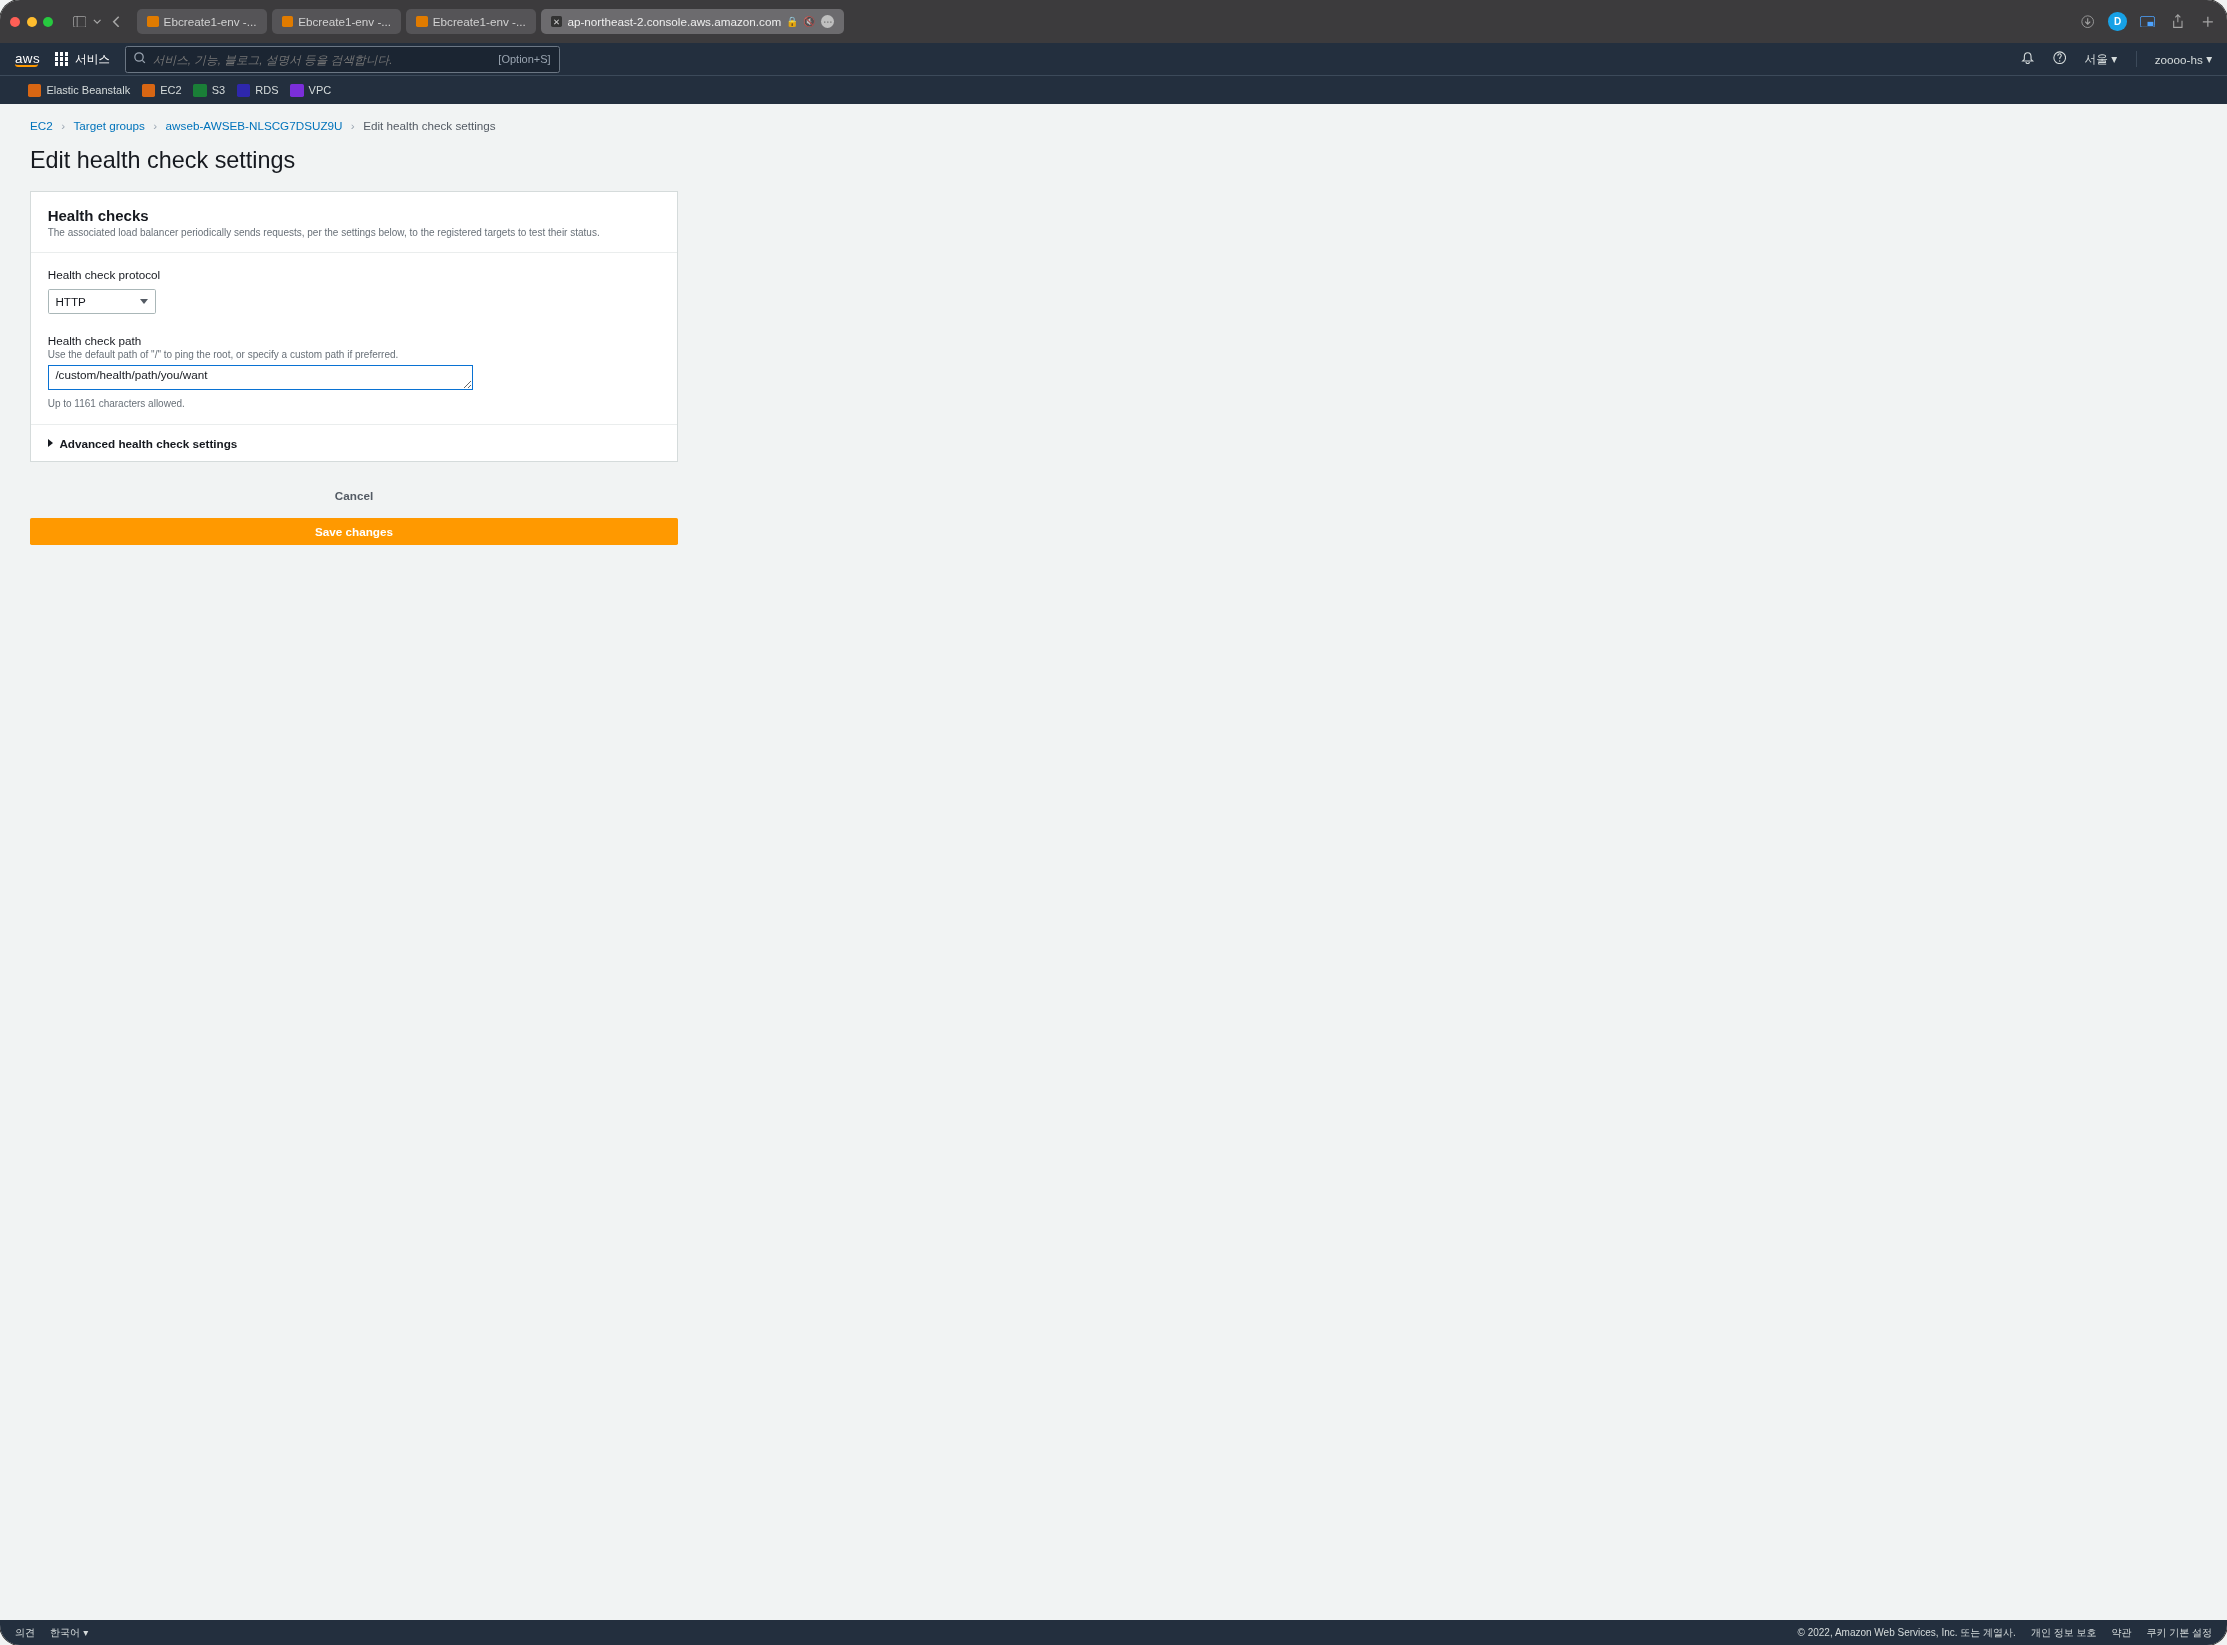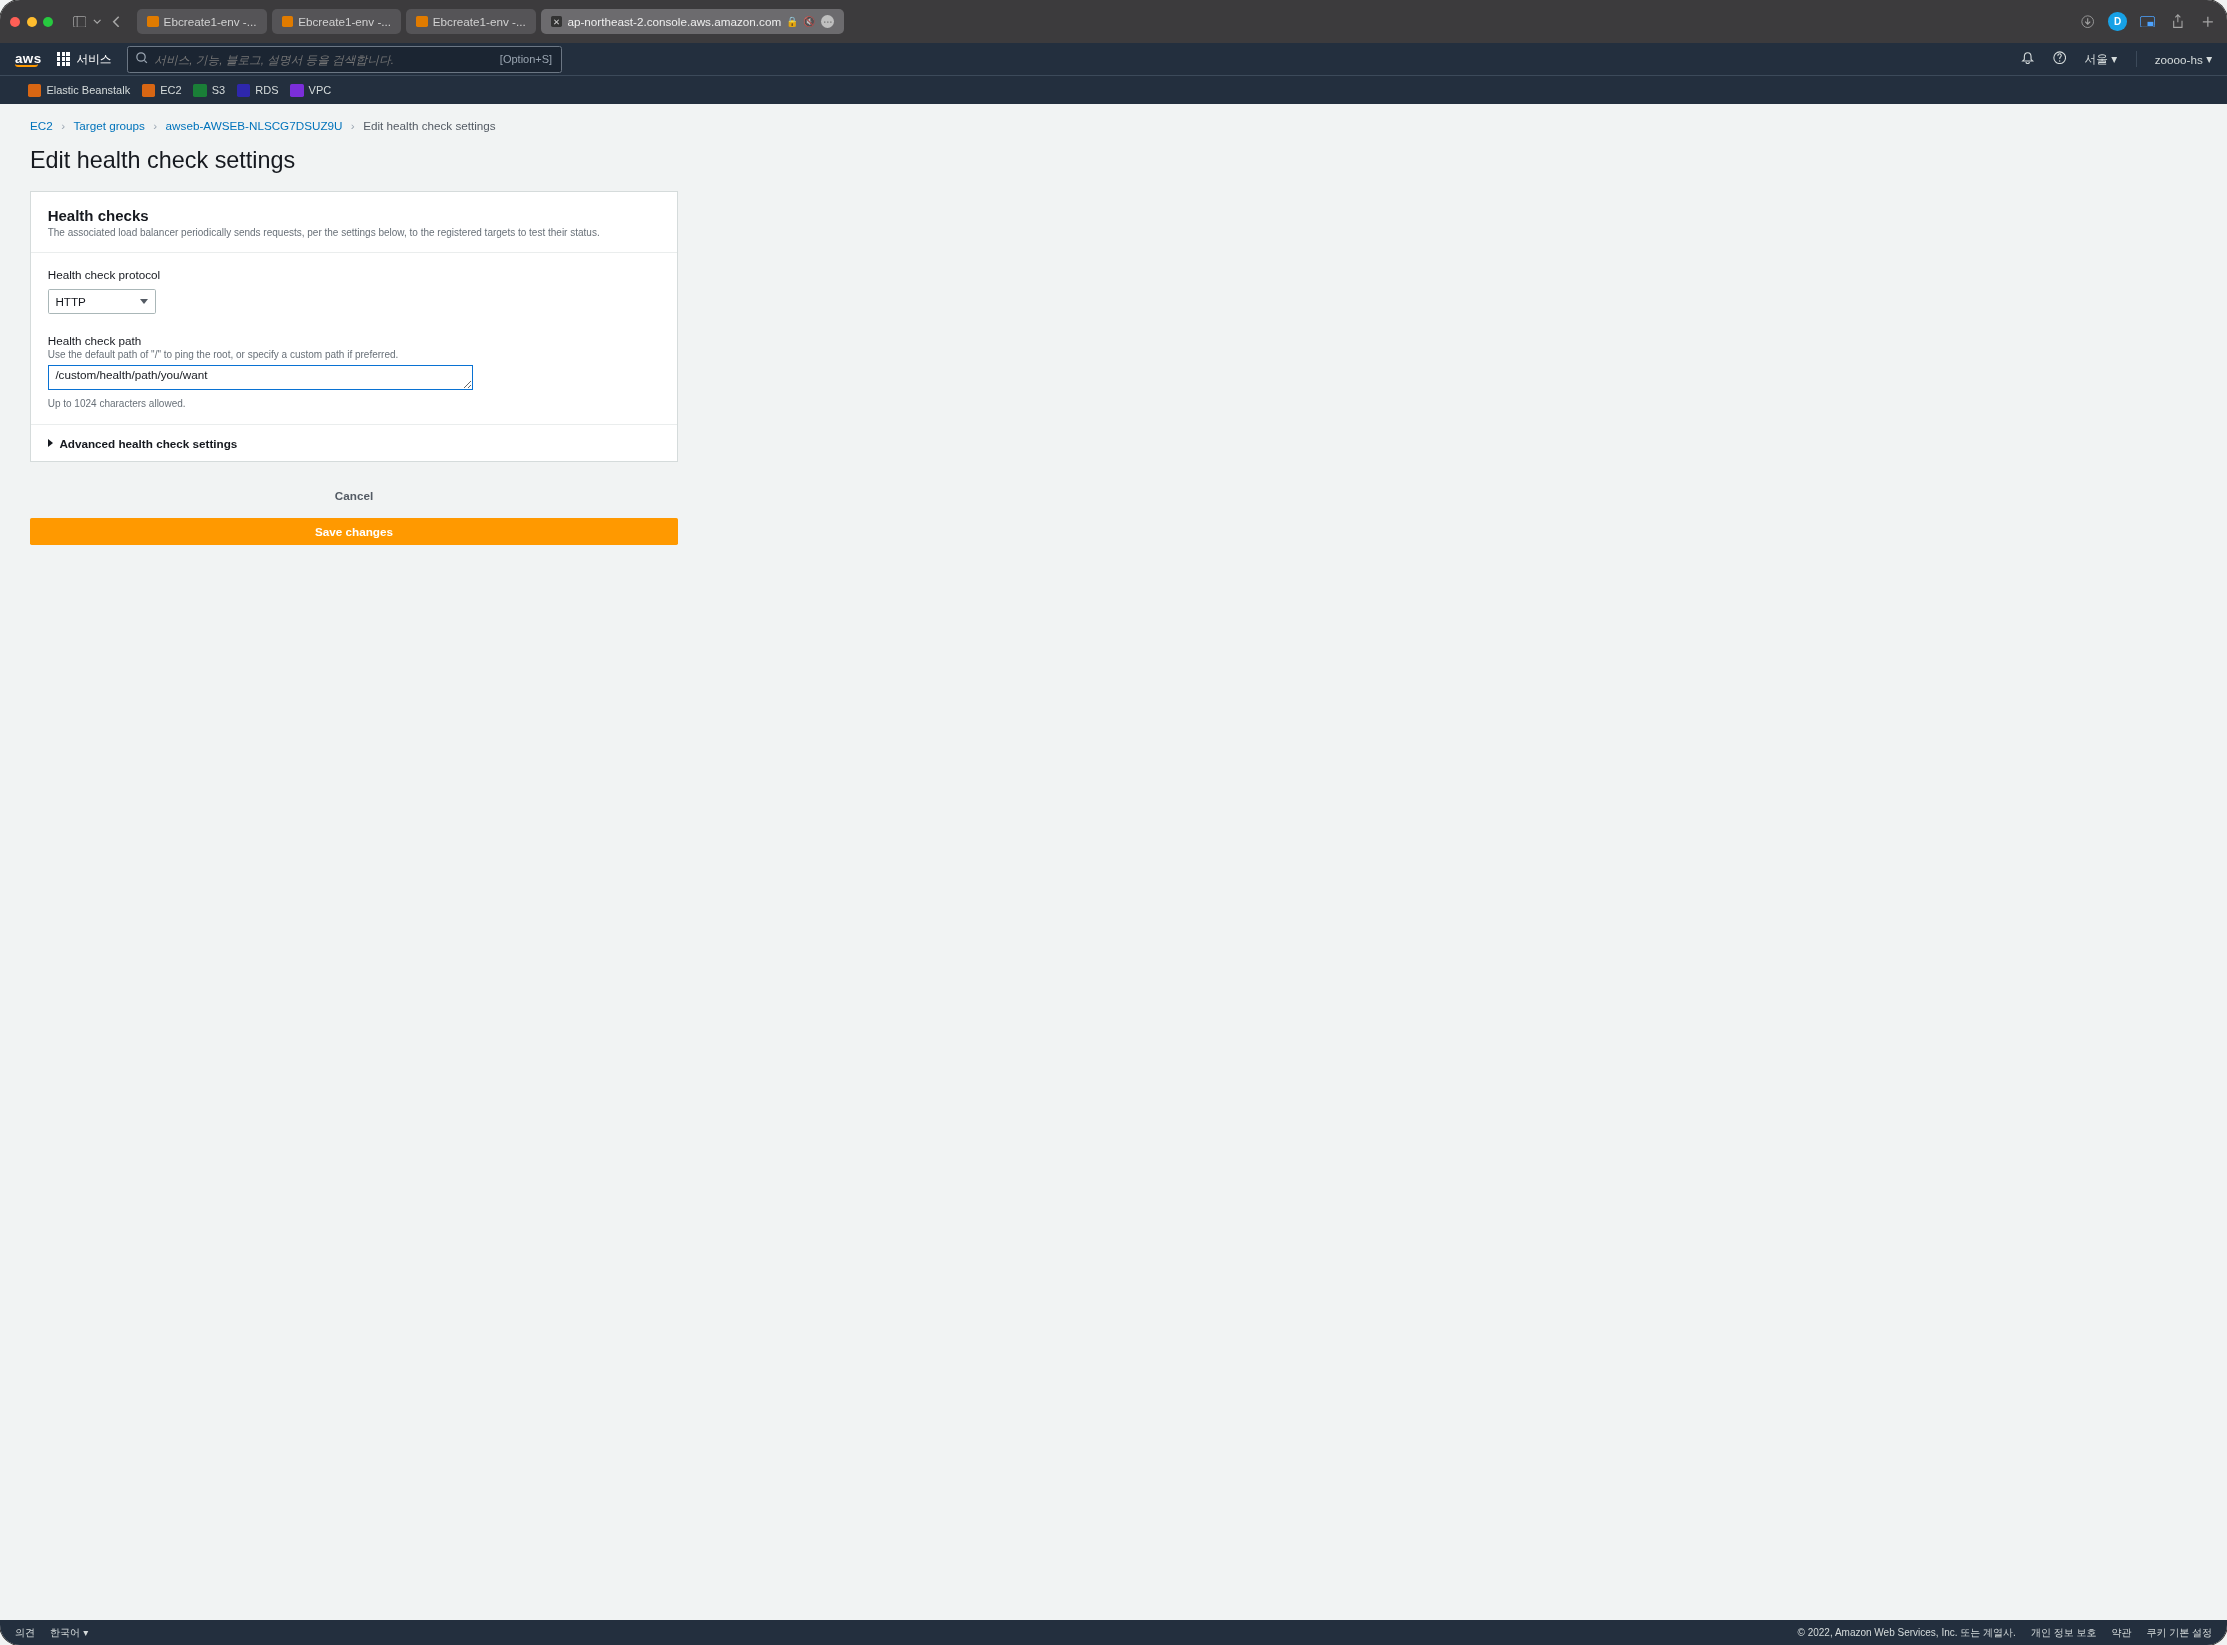--- a/index.html
+++ b/index.html
@@ -17,21 +17,21 @@
   .mac-tab.active { background:#6c6b6e; color:#eee; }
   .mac-tab .cube-icon{ width:11.7px; height:11.7px; flex:0 0 11.7px; background:#e07b00; border-radius:1.7px; }
   .mac-tab .x-icon{ width:11.7px; height:11.7px; flex:0 0 11.7px; background:#333; color:#ddd; font-size:8.4px; display:flex; align-items:center; justify-content:center; border-radius:1.7px; }
   .mac-tab .lock-icon, .mac-tab .mute-icon, .mac-tab .more-icon { font-size:10px; }
   .mac-right { display:flex; align-items:center; gap:11.7px; margin-left:6.7px; }
   .mac-right .circ { width:18.4px;height:18.4px;border-radius:50%;display:flex;align-items:center;justify-content:center;font-size:10px;font-weight:700; }
   .circ-blue{background:#17a1e6;color:#fff;}
 
   
   .aws-nav { background:#232f3e; color:#d5dbdb; display:flex; align-items:center; padding:0 15px; height:33px; gap:15px; border-bottom:0.8px solid #3c4a5a; }
-  .aws-logo { font-weight:700; color:#fff; font-size:13.4px; letter-spacing:0.4px; }
+  .aws-logo { font-weight:400; color:#fff; font-size:13.4px; letter-spacing:0.4px; }
   .aws-logo-underline{display:block;height:3.3px;width:23.4px;border-bottom:2.5px solid #ff9900;border-radius:0 0 6.7px 6.7px;margin-top:-1.7px;}
   .aws-nav .grid-icon{display:grid;grid-template-columns:repeat(3,3.3px);grid-template-rows:repeat(3,3.3px);gap:1.7px;}
   .aws-nav .grid-icon span{background:#fff;}
   .aws-nav .svc-label{font-size:11.7px;color:#fff;}
   .aws-search { flex:0 0 auto; display:flex; align-items:center; height:27px; border:0.8px solid #6b7683; border-radius:2.5px; padding:0 8.4px; background:#1b2532; width:435px; justify-content:space-between; }
   .aws-search .left{display:flex;align-items:center;gap:6.7px;color:#9aa5b1;}
   .aws-search input{background:transparent;border:none;outline:none;color:#eee;font-style:italic;font-size:11.7px;width:268px;}
   .aws-search .kbd{color:#9aa5b1;font-size:11px;}
   .aws-nav .spacer{flex:1;}
   .aws-nav .right-icons{display:flex;align-items:center;gap:18.4px;}
@@ -262,21 +262,21 @@
           <div class="field-label">Health check protocol</div>
           <div class="select-box">
             <span>HTTP</span>
             <span class="caret"></span>
           </div>
         </div>
         <div class="field">
           <div class="field-label">Health check path</div>
           <div class="field-help">Use the default path of "/" to ping the root, or specify a custom path if preferred.</div>
           <textarea class="text-input" rows="1" style="">/custom/health/path/you/want</textarea>
-          <div class="field-constraint">Up to 1024 characters allowed.</div>
+          <div class="field-constraint">Up to 1161 characters allowed.</div>
         </div>
       </div>
       <div class="adv-row">
         <span class="tri"></span>
         <span class="lbl">Advanced health check settings</span>
       </div>
     </div>
 
     <div class="action-row">
       <button class="btn btn-cancel">Cancel</button>

